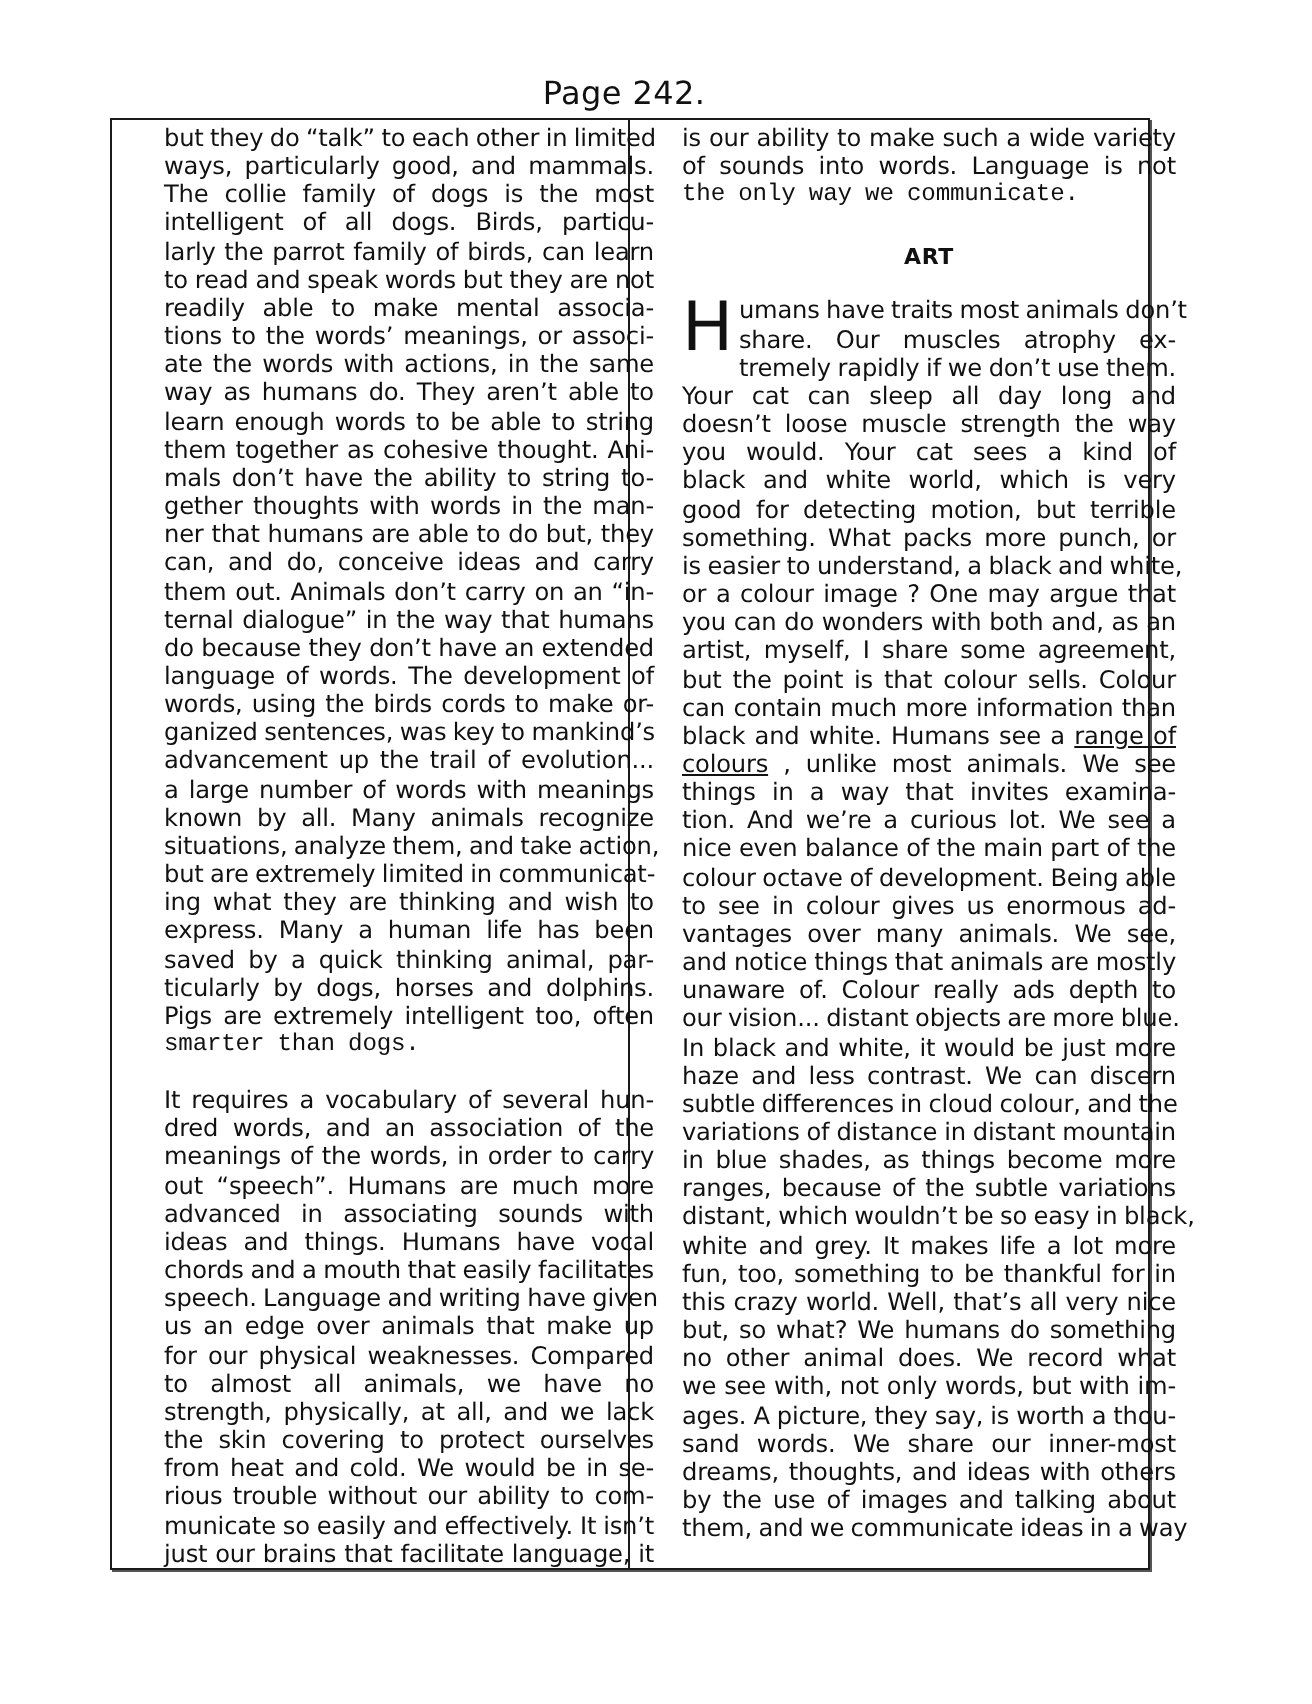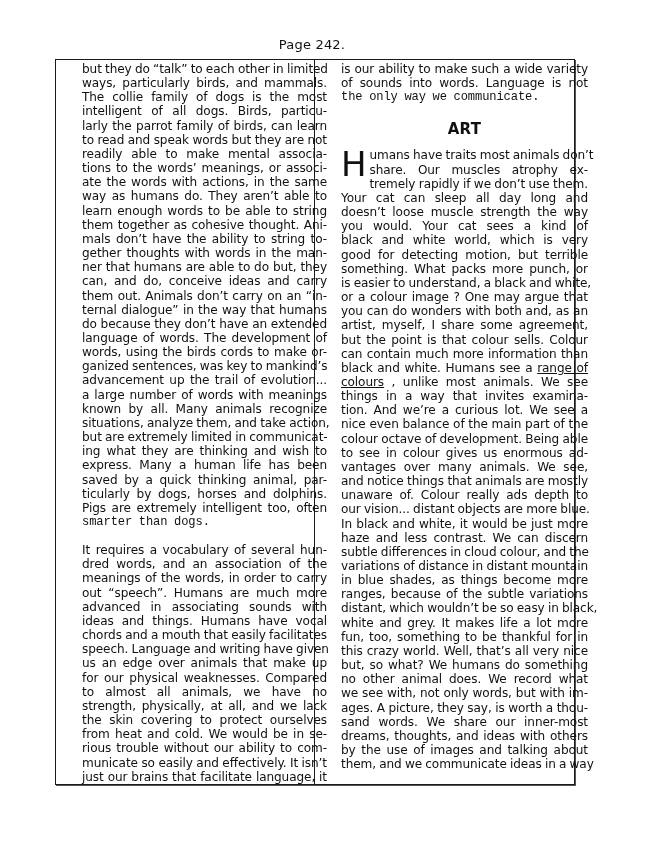--- a/index.html
+++ b/index.html
@@ -14,21 +14,21 @@
       overflow: hidden;
       font-family: "DejaVu Sans", sans-serif;
       color: #111111;
     }
     .page-number {
       position: absolute;
       top: 37px;
       left: 0;
       width: 624px;
       text-align: center;
-      font-size: 13px;
+      font-size: 16px;
       letter-spacing: 0.2px;
     }
     .frame {
       position: absolute;
       left: 55px;
       top: 59px;
       width: 520px;
       height: 726px;
       border: 1.5px solid #1a1a1a;
       box-sizing: border-box;
@@ -59,21 +59,21 @@
     .col-right {
       left: 321px;
       width: 247px;
     }
     .col .gap {
       height: 14px;
     }
     .heading {
       text-align: center;
       font-weight: bold;
-      font-size: 15px;
+      font-size: 11px;
       line-height: 18px;
       margin: 16px 0 10px 0;
       letter-spacing: 0.3px;
     }
     .dropcap {
       float: left;
       font-size: 34px;
       line-height: 28px;
       height: 28px;
       margin: 2px 3px 0 0;
@@ -101,21 +101,21 @@
 <body>
 
 <div class="page-number">Page 242.</div>
 
 <div class="frame"></div>
 <div class="divider"></div>
 
 <div class="col col-left">
   <div id="left-p1">
       <span class="line">but they do “talk” to each other in limited</span>
-      <span class="line">ways, particularly birds, and mammals.</span>
+      <span class="line">ways, particularly good, and mammals.</span>
       <span class="line">The collie  family of dogs  is  the most</span>
       <span class="line">intelligent of  all  dogs.  Birds, particu-</span>
       <span class="line">larly the parrot  family of birds,  can learn</span>
       <span class="line">to read and speak words but they are not</span>
       <span class="line">readily able to make  mental  associa-</span>
       <span class="line">tions to the  words’  meanings, or associ-</span>
       <span class="line">ate the words with actions, in the same</span>
       <span class="line">way  as  humans do. They aren’t able to</span>
       <span class="line">learn enough words to be able to string</span>
       <span class="line">them together as cohesive thought.  Ani-</span>

